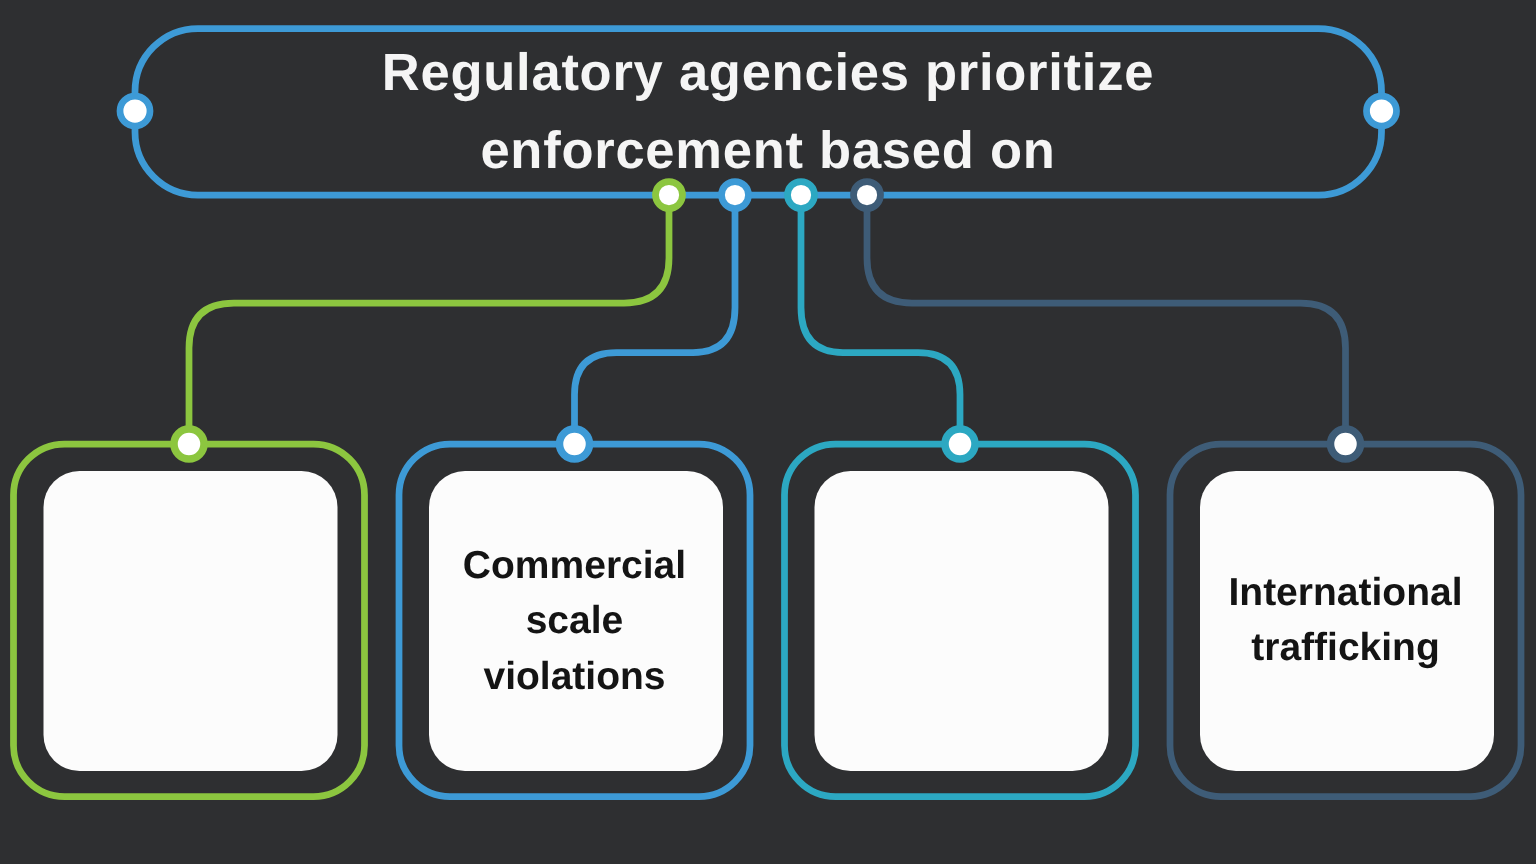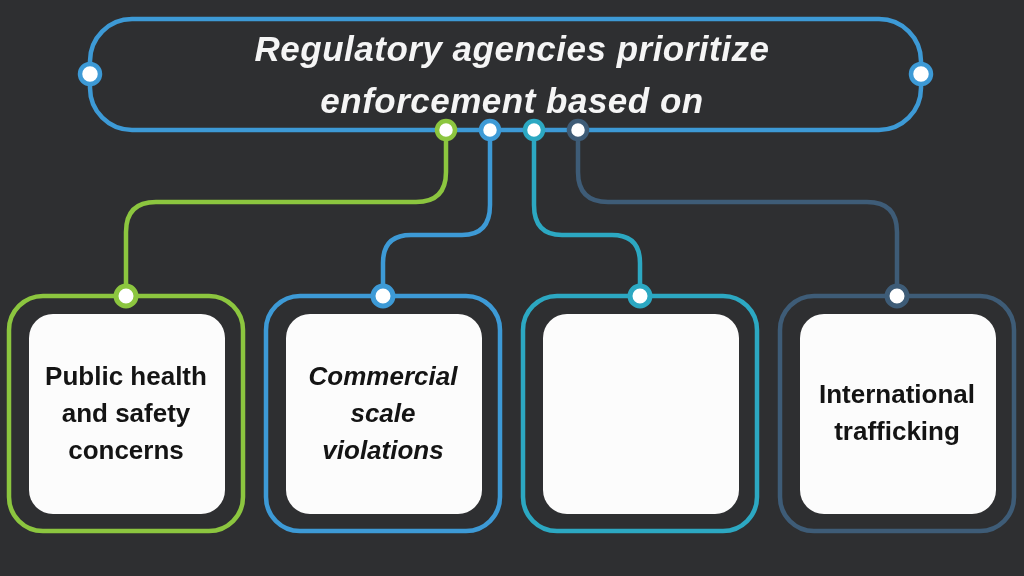--- a/index.html
+++ b/index.html
@@ -19,34 +19,33 @@
   .title-text{
     position:absolute;
     left:120px;top:22px;width:784px;height:106px;
     display:flex;align-items:center;justify-content:center;
     text-align:center;
     color:#f5f5f5;
     font-size:35px;font-weight:700;
     line-height:52px;
     white-space:pre-line;
     letter-spacing:0.5px;
-    font-style:italic;
   }
   .box-label{
     position:absolute;
     top:316px;width:194px;height:194px;
     display:flex;align-items:center;justify-content:center;
     text-align:center;
     color:#141414;
     font-size:26px;font-weight:700;
     line-height:37px;
     white-space:pre-line;
   }
   .label-1{left:29px;}
-  .label-2{left:286px;font-style:italic;}
+  .label-2{left:286px;}
   .label-3{left:543px;}
   .label-4{left:800px;}
 </style>
 </head>
 <body>
 
 <div class="stage">
 
   <svg width="1024" height="576" viewBox="0 0 1024 576">
 
@@ -77,22 +76,19 @@
 
     <rect x="29" y="314" width="196" height="200" rx="24" class="inner-card" fill="#fcfcfc"></rect>
     <rect x="286" y="314" width="196" height="200" rx="24" class="inner-card" fill="#fcfcfc"></rect>
     <rect x="543" y="314" width="196" height="200" rx="24" class="inner-card" fill="#fcfcfc"></rect>
     <rect x="800" y="314" width="196" height="200" rx="24" class="inner-card" fill="#fcfcfc"></rect>
   </svg>
 
   <div class="title-text">Regulatory agencies prioritize
 enforcement based on</div>
 
-  <div class="box-label label-1">Public health
-and safety
-concerns</div>
   <div class="box-label label-2">Commercial
 scale
 violations</div>
   <div class="box-label label-4">International
 trafficking</div>
 
 </div>
 
 </body></html>

